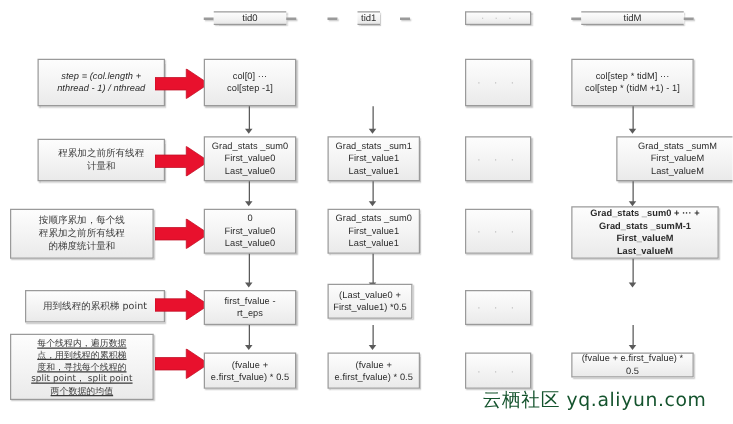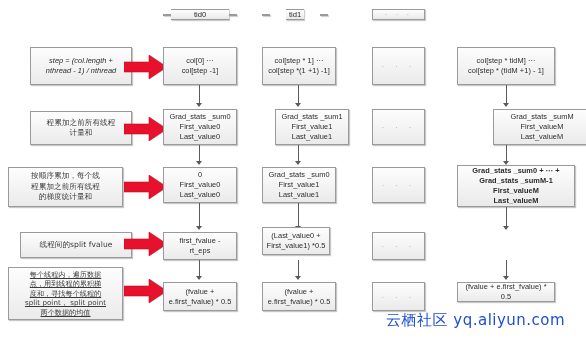--- a/index.html
+++ b/index.html
@@ -104,21 +104,21 @@
   }
 
   
   .redarrow {
     position: absolute;
   }
 
   
   .watermark {
     position: absolute;
-    color: #1d4ed8;
+    color: #14532d;
     font-size: 15px;
     letter-spacing: 0.5px;
     font-family: "DejaVu Sans", "Liberation Sans", sans-serif;
     white-space: nowrap;
     user-select: none;
   }
 </style>
 </head>
 <body>
 
@@ -135,32 +135,37 @@
     <div class="seg-mid">tid1</div>
     <div class="seg-end"></div>
   </div>
 
   <div class="tidhead dotshead" style="left:372px; top:4px; width:53px;">
 
     <div class="seg-mid dots">·  ·  ·</div>
 
   </div>
 
+  <div class="tidhead" style="left:457px; top:4px; width:98px;">
+    <div class="seg-end"></div>
+    <div class="seg-mid">tidM</div>
+    <div class="seg-end"></div>
+  </div>
 
   <div class="box" style="left:30px; top:47px; width:102px; height:38px;font-style:italic;">step = (col.length +
 nthread - 1) / nthread</div>
 
   <div class="box cn" style="left:30px; top:111px; width:102px; height:34px;">程累加之前所有线程
 计量和</div>
 
   <div class="box cn" style="left:8px; top:167px; width:115px; height:40px;">按顺序累加，每个线
 程累加之前所有线程
 的梯度统计量和</div>
 
-  <div class="box cn" style="left:20px; top:232px; width:112px; height:26px;">线程间的split fvalue</div>
+  <div class="box cn" style="left:20px; top:232px; width:112px; height:26px;">用到线程的累积梯 point</div>
 
   <div class="box cn" style="left:8px; top:267px; width:115px; height:53px; font-size:7.1px; line-height:9.4px;text-decoration:underline;">每个线程内，遍历数据
 点，用到线程的累积梯
 度和，寻找每个线程的
 split point， split point
 两个数据的均值</div>
 
   <svg class="redarrow" style="left:124px; top:55px;" width="44" height="24" viewBox="0 0 44 24">
     <polygon points="0,7 25,7 25,0 43,12 25,24 25,17 0,17" fill="#e8112d" stroke="#c00d24" stroke-width="0.6"></polygon>
   </svg>
@@ -195,26 +200,24 @@
   <div class="connhead" style="left:196.3px; top:226px;"></div>
 
   <div class="box" style="left:163px; top:232px; width:74px; height:28px;">first_fvalue -
 rt_eps</div>
   <div class="conn" style="left:199px; top:260px; height:17px;"></div>
   <div class="connhead" style="left:196.3px; top:276px;"></div>
 
   <div class="box" style="left:163px; top:282px; width:74px; height:29px;">(fvalue +
 e.first_fvalue) * 0.5</div>
 
-  <div class="box" style="left:262px; top:47px; width:74px; height:38px;">col[step * 1] ···
-col[step *(1 +1) -1]</div>
   <div class="conn" style="left:298px; top:85px; height:19px;"></div>
   <div class="connhead" style="left:295.3px; top:103px;"></div>
 
-  <div class="box" style="left:275px; top:109px; width:74px; height:36px;">Grad_stats _sum1
+  <div class="box" style="left:262px; top:109px; width:74px; height:36px;">Grad_stats _sum1
 First_value1
 Last_value1</div>
   <div class="conn" style="left:298px; top:145px; height:17px;"></div>
   <div class="connhead" style="left:295.3px; top:161px;"></div>
 
   <div class="box" style="left:262px; top:167px; width:74px; height:36px;">Grad_stats _sum0
 First_value1
 Last_value1</div>
   <div class="conn" style="left:298px; top:203px; height:24px;"></div>
   <div class="connhead" style="left:295.3px; top:226px;"></div>

